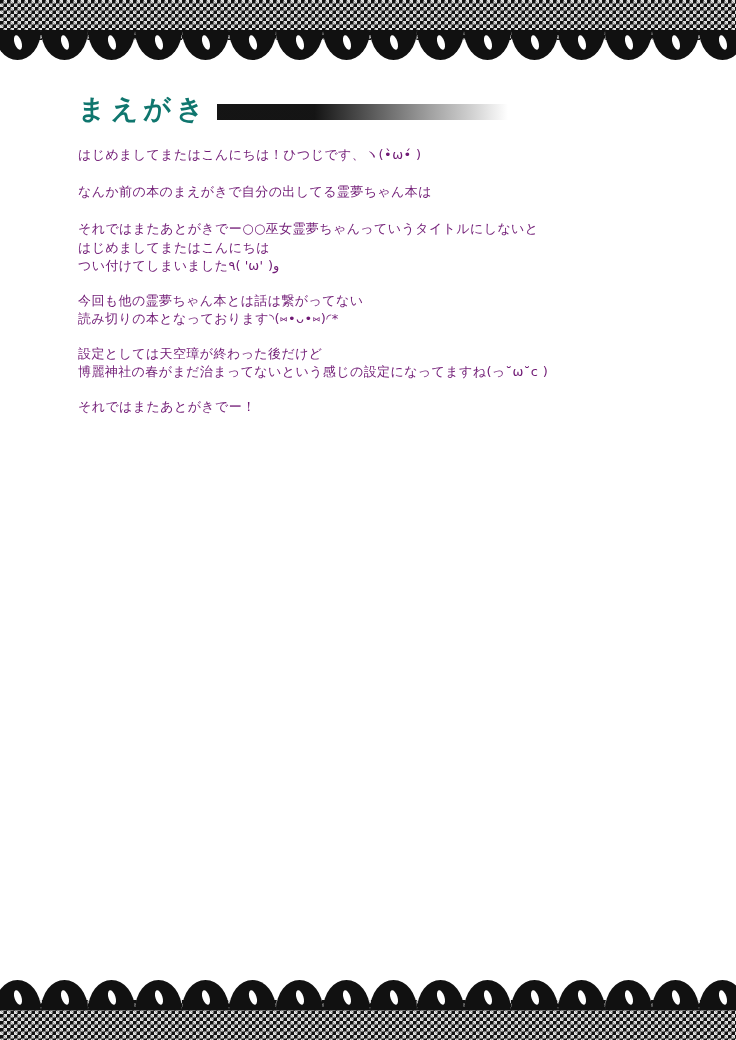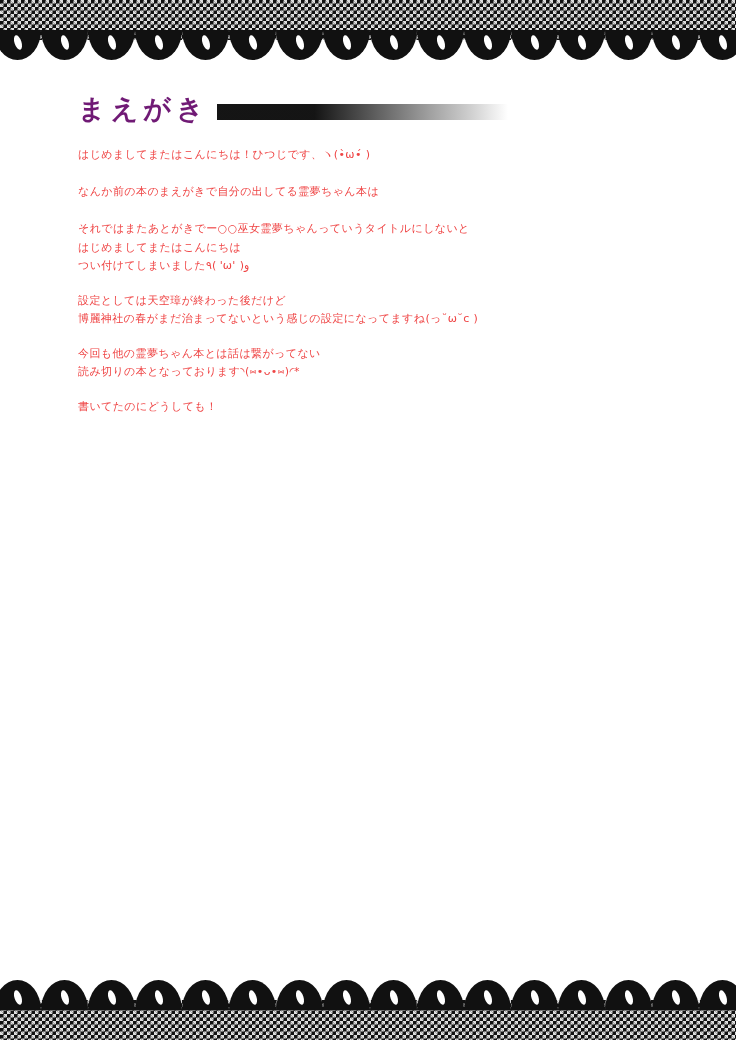--- a/index.html
+++ b/index.html
@@ -101,36 +101,36 @@
     opacity: .92;
   }
   .title-text {
     position: absolute;
     left: 0;
     top: 0;
     font-size: 27px;
     font-weight: 700;
     letter-spacing: 5px;
     line-height: 34px;
-    color: #701a75;
+    color: #0f766e;
     background: #ffffff;
     padding-right: 8px;
     white-space: nowrap;
   }
 
   
   .body-text {
     position: absolute;
     left: 78px;
     top: 146px;
     width: 600px;
-    font-size: 11px;
+    font-size: 13px;
     line-height: 18.5px;
     letter-spacing: .4px;
-    color: #ef4444;
+    color: #701a75;
   }
   .para { margin: 0 0 16px 0; }
   .para:last-child { margin-bottom: 0; }
   .line { white-space: nowrap; }
 
   
   .page-number {
     position: absolute;
     left: 4px;
     bottom: 26px;
@@ -174,31 +174,31 @@
     <span class="line">はじめましてまたはこんにちは！ひつじです、ヽ(•̀ω•́ )ゝ</span><br>
     <br>
     <span class="line">なんか前の本のまえがきで自分の出してる霊夢ちゃん本は</span><br>
     <br>
     <span class="line">それではまたあとがきでー○○巫女霊夢ちゃんっていうタイトルにしないと</span><br>
     <span class="line">はじめましてまたはこんにちは</span><br>
     <span class="line">つい付けてしまいました٩( 'ω' )و</span>
   </p>
 
   <p class="para">
+    <span class="line">今回も他の霊夢ちゃん本とは話は繋がってない</span><br>
+    <span class="line">読み切りの本となっております◝(⑅•ᴗ•⑅)◜*</span>
+  </p>
+
+  <p class="para">
     <span class="line">設定としては天空璋が終わった後だけど</span><br>
     <span class="line">博麗神社の春がまだ治まってないという感じの設定になってますね(っ˘ω˘c )</span>
   </p>
 
   <p class="para">
-    <span class="line">今回も他の霊夢ちゃん本とは話は繋がってない</span><br>
-    <span class="line">読み切りの本となっております◝(⑅•ᴗ•⑅)◜*</span>
-  </p>
-
-  <p class="para">
-    <span class="line">書いてたのにどうしても！</span>
+    <span class="line">それではまたあとがきでー！</span>
   </p>
 
 </div>
 
 <div class="page-number">4</div>
 
 <div class="lace bottom">
   <div class="lace-mesh"></div>
   <div class="scallops">
     <div class="scallop"></div>

